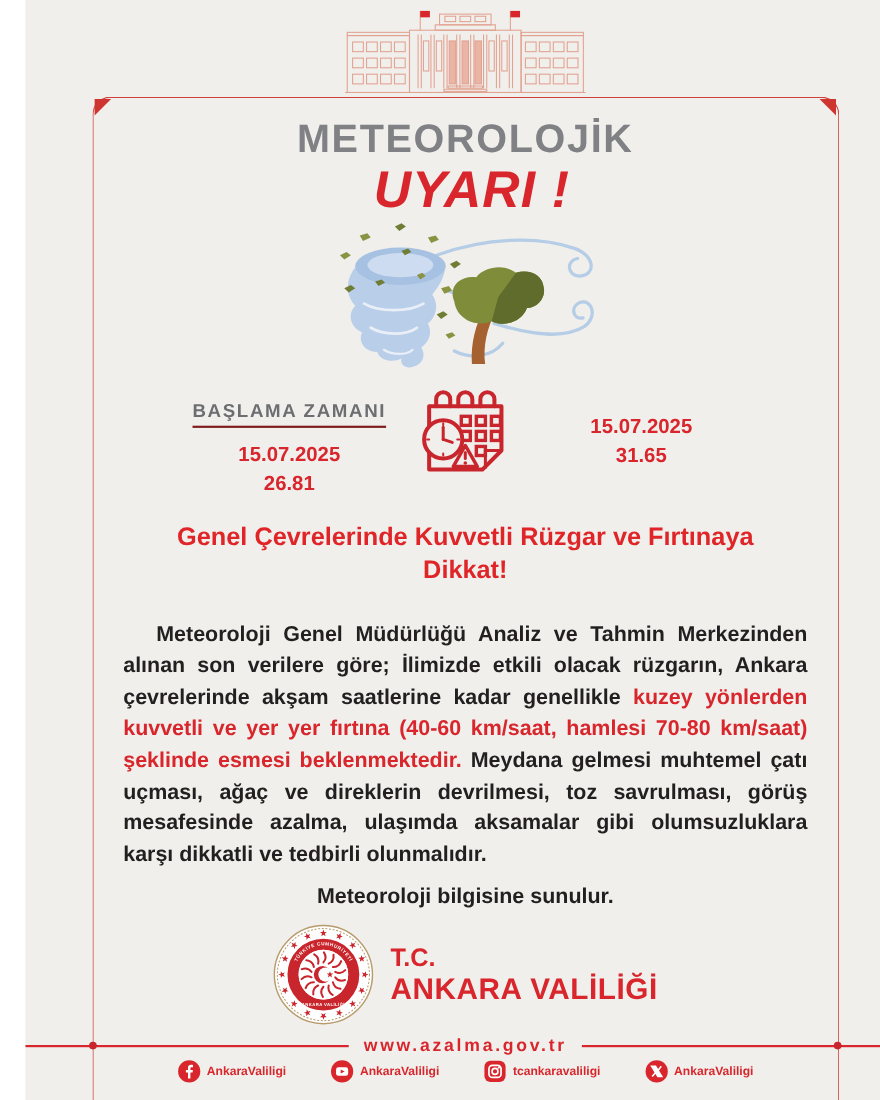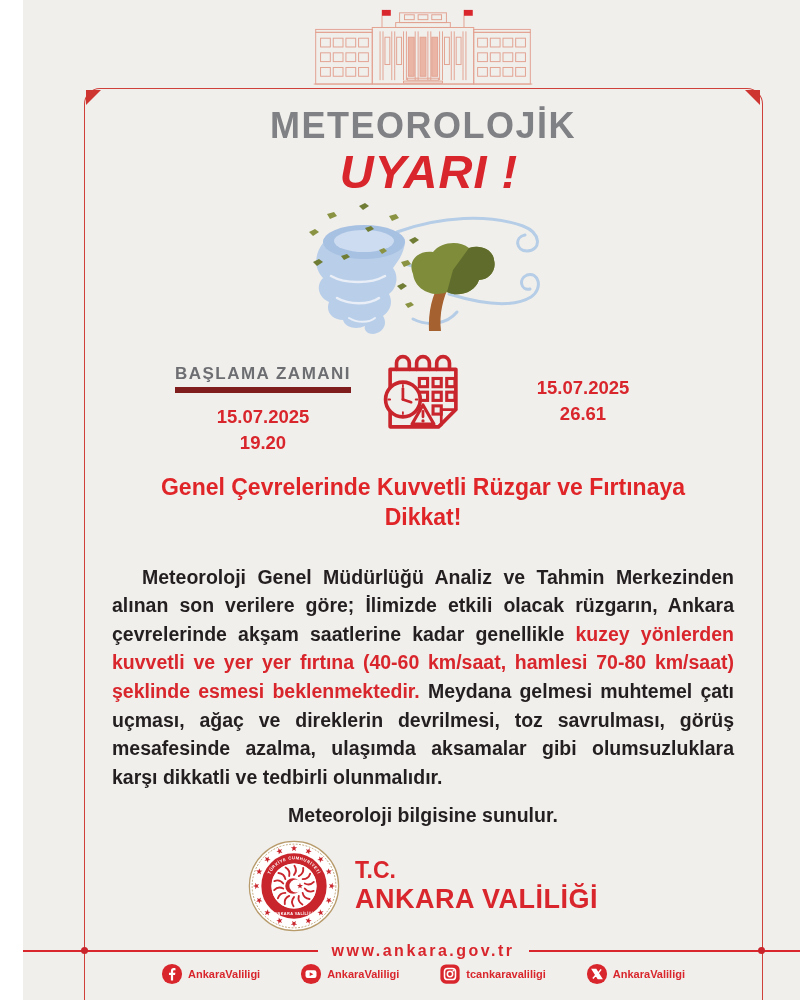--- a/index.html
+++ b/index.html
@@ -15,21 +15,21 @@
   
   .title-gray{position:absolute;top:105px;left:0;right:0;text-align:center;
     font-size:36px;font-weight:800;color:#808184;letter-spacing:1.5px;}
   .title-red{position:absolute;top:144px;left:0;right:4px;text-align:center;
     font-size:47px;font-weight:800;font-style:italic;color:#d8262c;letter-spacing:1px;padding-left:16px;}
   .tornado{position:absolute;left:278px;top:198px;width:244px;height:150px;}
   
   .schedule{position:absolute;left:61px;top:352px;width:678px;display:flex;justify-content:center;}
   .sch-col{width:230px;text-align:center;padding-top:12px;}
   .sch-label{display:inline-block;font-size:17px;font-weight:800;color:#6d6e71;letter-spacing:1.5px;
-    border-bottom:6px solid #7f1d1d;padding-bottom:3px;}
+    border-bottom:2px solid #7f1d1d;padding-bottom:3px;}
   .sch-date{margin-top:11px;font-size:18.5px;font-weight:800;color:#d8262c;line-height:1.4;}
   .sch-icon{width:90px;display:flex;justify-content:center;}
   .sch-icon svg{width:84px;height:84px;}
   
   .headline{position:absolute;top:472px;left:110px;width:580px;text-align:center;
     font-size:23px;font-weight:800;color:#e02529;line-height:1.32;}
   
   .body-text{position:absolute;top:543px;left:89px;width:622px;text-align:justify;
     font-size:19.5px;font-weight:700;color:#231f20;line-height:1.47;text-indent:30px;}
   .body-text .red{color:#d8262c;}
@@ -164,21 +164,21 @@
         <path d="M64,30 l6,-2 3,3 -6,3 Z" fill="#707d34"></path>
         <path d="M78,52 l5,-2 3,3 -5,3 Z"></path>
     </g>
   </svg>
 
   <div class="schedule">
     <div class="sch-col">
       <span class="sch-label">BAŞLAMA ZAMANI</span>
       <div class="sch-date">
         <div>15.07.2025</div>
-        <div>19.20</div>
+        <div>26.81</div>
       </div>
     </div>
     <div class="sch-icon">
       <svg viewBox="0 0 92 92">
         <g stroke="#c9252c" stroke-width="4" fill="none" stroke-linejoin="round" stroke-linecap="round">
           <path d="M10,19 H82 V63 L63,82 H10 Z"></path>
           <path d="M82,63 H66 V80" stroke-width="3"></path>
           <path d="M17,19 V12 a7,7 0 0 1 14,0 V19"></path>
           <path d="M39,19 V12 a7,7 0 0 1 14,0 V19"></path>
           <path d="M61,19 V12 a7,7 0 0 1 14,0 V19"></path>
@@ -199,21 +199,21 @@
           <path d="M24,36 v2 M24,66 v2 M8,52 h2 M38,52 h2" stroke-width="2"></path>
         </g>
         <path d="M46,58 L58,79 H34 Z" fill="#f1efec" stroke="#c9252c" stroke-width="3.4" stroke-linejoin="round"></path>
         <path d="M46,65 V71" stroke="#c9252c" stroke-width="3" stroke-linecap="round"></path>
         <circle cx="46" cy="75.5" r="1.8" fill="#c9252c"></circle>
       </svg>
     </div>
     <div class="sch-col">
       <div class="sch-date">
         <div>15.07.2025</div>
-        <div>26.61</div>
+        <div>31.65</div>
       </div>
     </div>
   </div>
 
   <div class="headline">Genel Çevrelerinde Kuvvetli Rüzgar ve Fırtınaya Dikkat!</div>
 
   <p class="body-text"><span>Meteoroloji Genel Müdürlüğü Analiz ve Tahmin Merkezinden alınan son verilere göre; İlimizde etkili olacak rüzgarın, Ankara çevrelerinde akşam saatlerine kadar genellikle </span><span class="red">kuzey yönlerden kuvvetli ve yer yer fırtına (40-60 km/saat, hamlesi 70-80 km/saat) şeklinde esmesi beklenmektedir.</span><span> Meydana gelmesi muhtemel çatı uçması, ağaç ve direklerin devrilmesi, toz savrulması, görüş mesafesinde azalma, ulaşımda aksamalar gibi olumsuzluklara karşı dikkatli ve tedbirli olunmalıdır.</span></p>
 
   <div class="closing">Meteoroloji bilgisine sunulur.</div>
 
@@ -271,21 +271,21 @@
       <use href="#sealstar" transform="translate(56.5 50) scale(0.95)" fill="#c9252c"></use>
     </svg>
     <div class="brand-text">
       <div class="brand-tc">T.C.</div>
       <div class="brand-name">ANKARA VALİLİĞİ</div>
     </div>
   </div>
 
   <div class="rule">
     <div class="rule-line"></div>
-    <span class="rule-text">www.ankara.gov.tr</span>
+    <span class="rule-text">www.azalma.gov.tr</span>
     <div class="rule-line"></div>
   </div>
   <div class="rule-dot l"></div>
   <div class="rule-dot r"></div>
 
   <div class="social">
     <div class="social-item">
       <svg viewBox="0 0 24 24">
         <circle cx="12" cy="12" r="11" fill="#d8262c"></circle>
         <path d="M13.2,19 v-6 h2.1 l0.4,-2.4 h-2.5 v-1.5 c0,-0.8 0.3,-1.3 1.3,-1.3 h1.3 V5.6 c-0.4,-0.05 -1.1,-0.1 -1.9,-0.1 -1.9,0 -3.1,1.1 -3.1,3.2 v1.9 H8.7 v2.4 h2.1 v6 Z" fill="#fff"></path>

